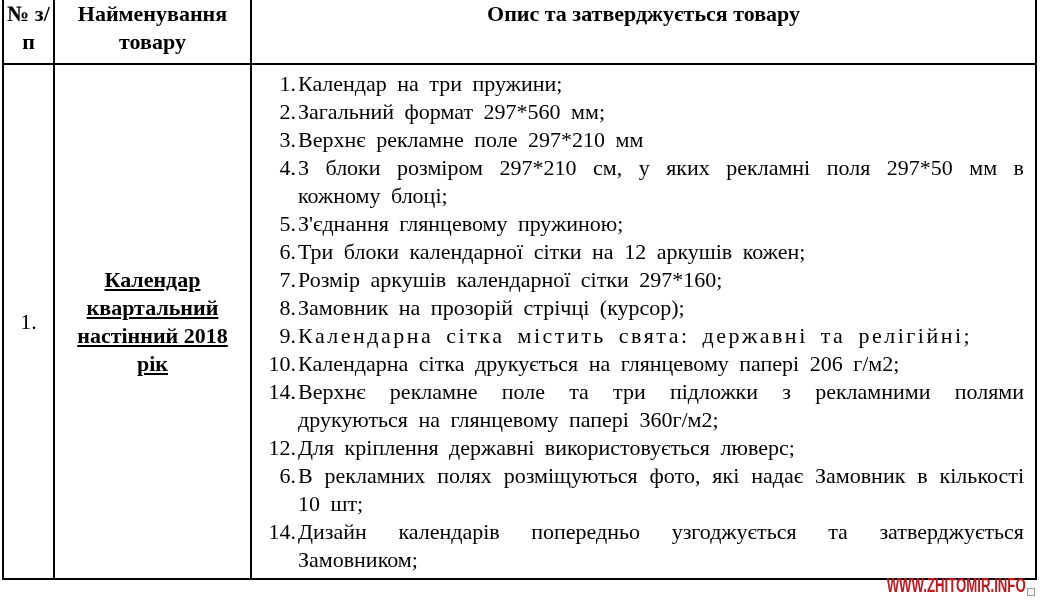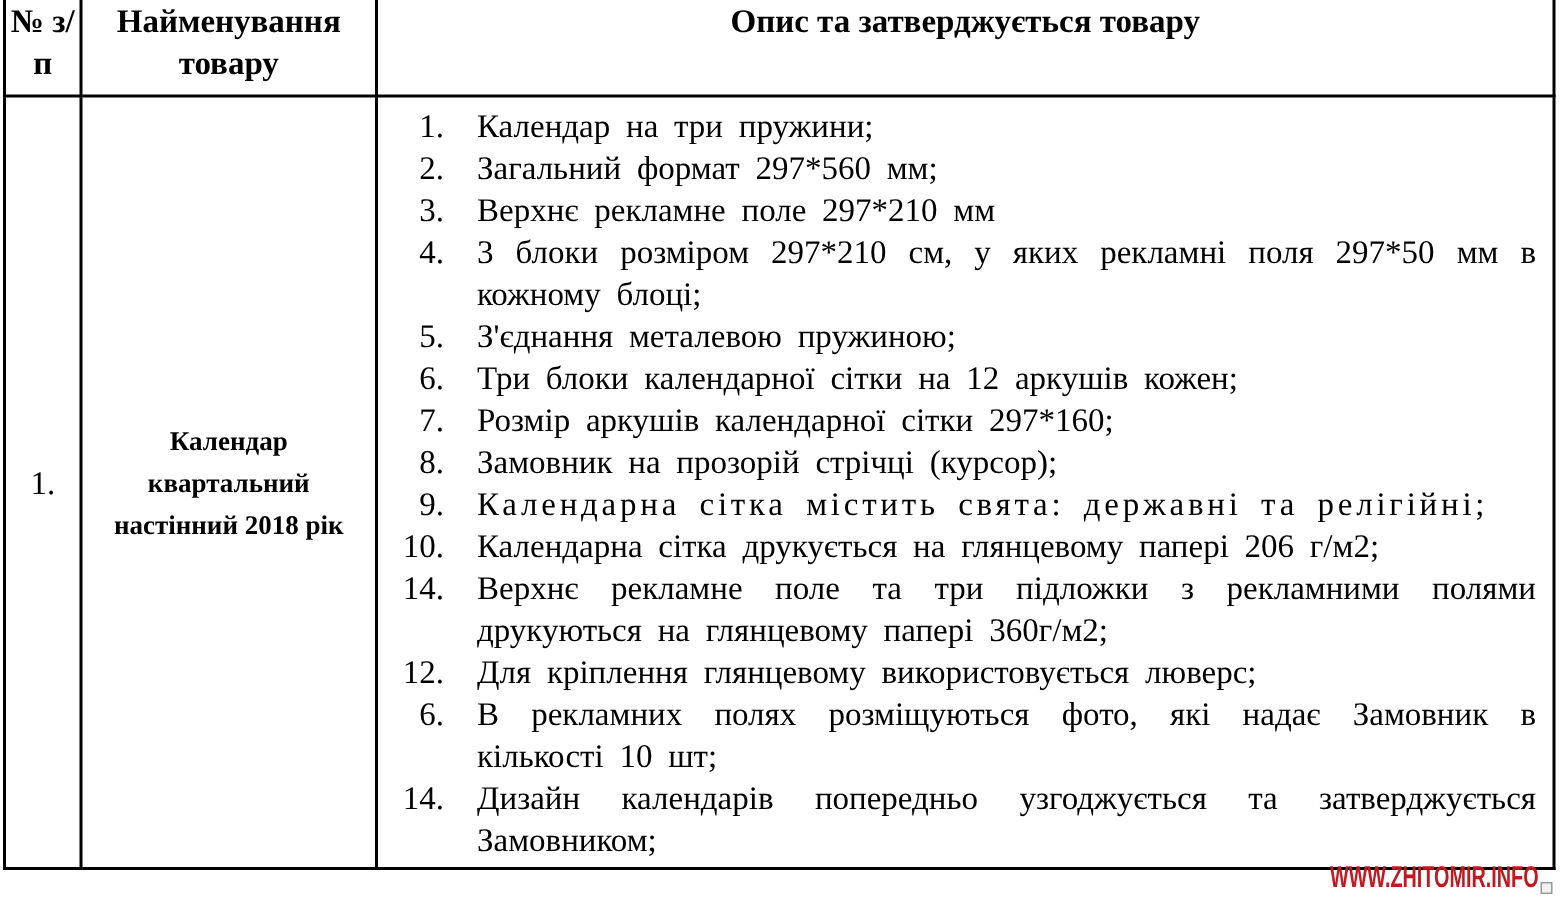--- a/index.html
+++ b/index.html
@@ -43,43 +43,44 @@
     text-align: center;
     vertical-align: middle;
     font-size: 22px;
   }
   td.name-cell {
     text-align: center;
     vertical-align: middle;
     padding: 0 12px;
   }
   .name-text {
-    font-size: 18px;
+    font-size: 22px;
     font-weight: bold;
+    text-decoration: underline;
     line-height: 28px;
     display: inline-block;
   }
   td.desc-cell {
     vertical-align: top;
     padding: 5px 14px 0 16px;
   }
   .desc-list { width: 756px; }
   .li {
     display: flex;
     font-size: 22px;
     line-height: 28px;
   }
   .li .mark {
     flex: 0 0 28px;
     text-align: right;
     white-space: nowrap;
   }
   .li .txt {
     flex: 1;
-    margin-left: 22px;
+    margin-left: 2px;
     text-align: justify;
     word-spacing: 5px;
   }
   .li.spaced .txt { letter-spacing: 2.5px; }
 
   .watermark-text {
     position: absolute;
     right: 14px;
     top: 575px;
     font-family: "Liberation Sans", "DejaVu Sans", sans-serif;
@@ -136,21 +137,21 @@
             <div class="li">
                 <span class="mark">3.</span>
                 <span class="txt">Верхнє рекламне поле 297*210 мм</span>
               </div>
             <div class="li">
                 <span class="mark">4.</span>
                 <span class="txt">3 блоки розміром 297*210 см, у яких рекламні поля 297*50 мм в кожному блоці;</span>
               </div>
             <div class="li">
                 <span class="mark">5.</span>
-                <span class="txt">З'єднання металевою пружиною;</span>
+                <span class="txt">З'єднання глянцевому пружиною;</span>
               </div>
             <div class="li">
                 <span class="mark">6.</span>
                 <span class="txt">Три блоки календарної сітки на 12 аркушів кожен;</span>
               </div>
             <div class="li">
                 <span class="mark">7.</span>
                 <span class="txt">Розмір аркушів календарної сітки 297*160;</span>
               </div>
             <div class="li">
@@ -164,21 +165,21 @@
             <div class="li">
                 <span class="mark">10.</span>
                 <span class="txt">Календарна сітка друкується на глянцевому папері 206 г/м2;</span>
               </div>
             <div class="li">
                 <span class="mark">14.</span>
                 <span class="txt">Верхнє рекламне поле та три підложки з рекламними полями друкуються на глянцевому папері 360г/м2;</span>
               </div>
             <div class="li">
                 <span class="mark">12.</span>
-                <span class="txt">Для кріплення глянцевому використовується люверс;</span>
+                <span class="txt">Для кріплення державні використовується люверс;</span>
               </div>
             <div class="li">
                 <span class="mark">6.</span>
                 <span class="txt">В рекламних полях розміщуються фото, які надає Замовник в кількості 10 шт;</span>
               </div>
             <div class="li">
                 <span class="mark">14.</span>
                 <span class="txt">Дизайн календарів попередньо узгоджується та затверджується Замовником;</span>
               </div>
           </div>

